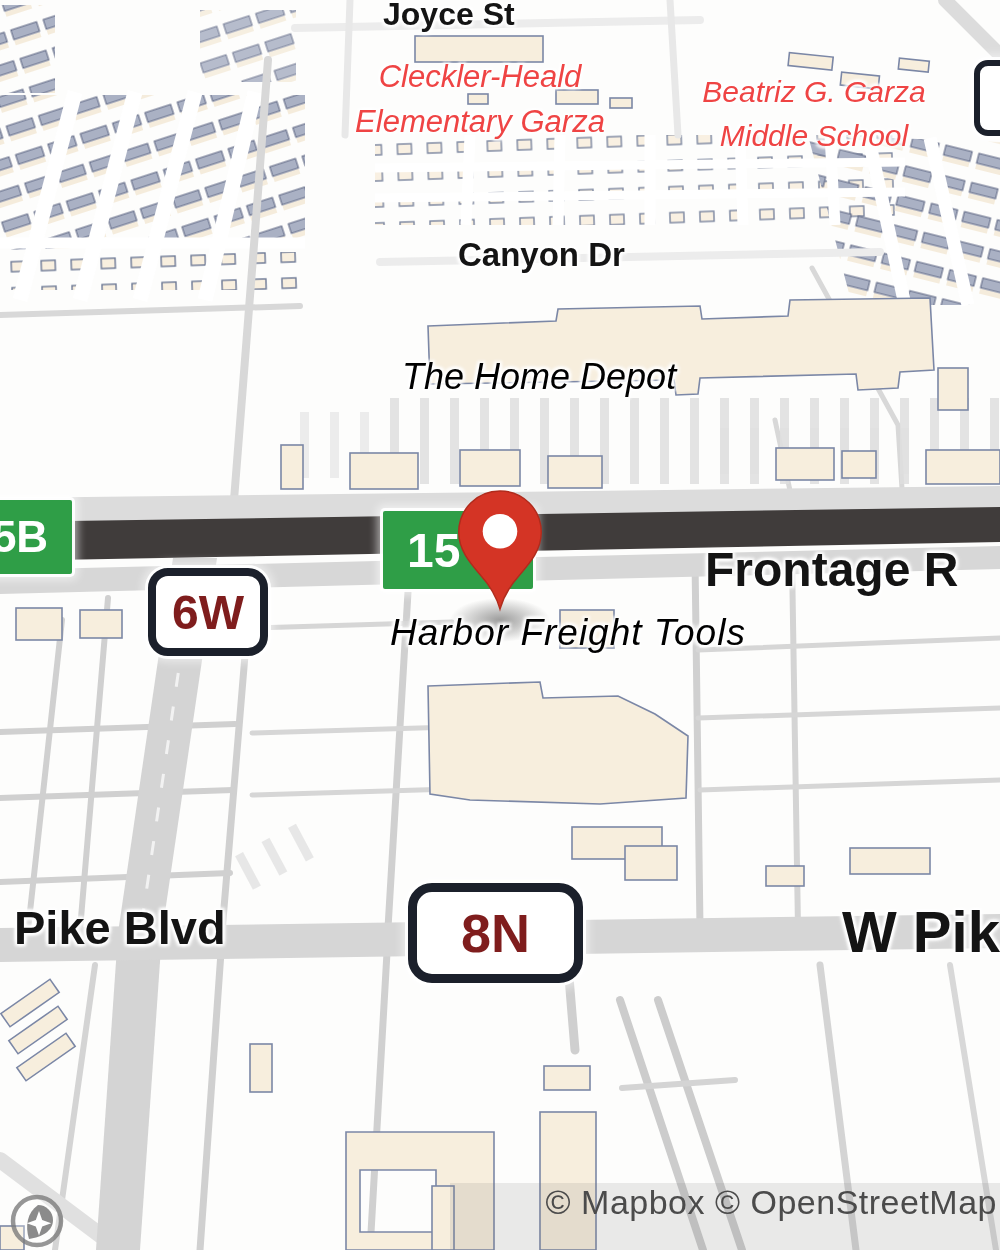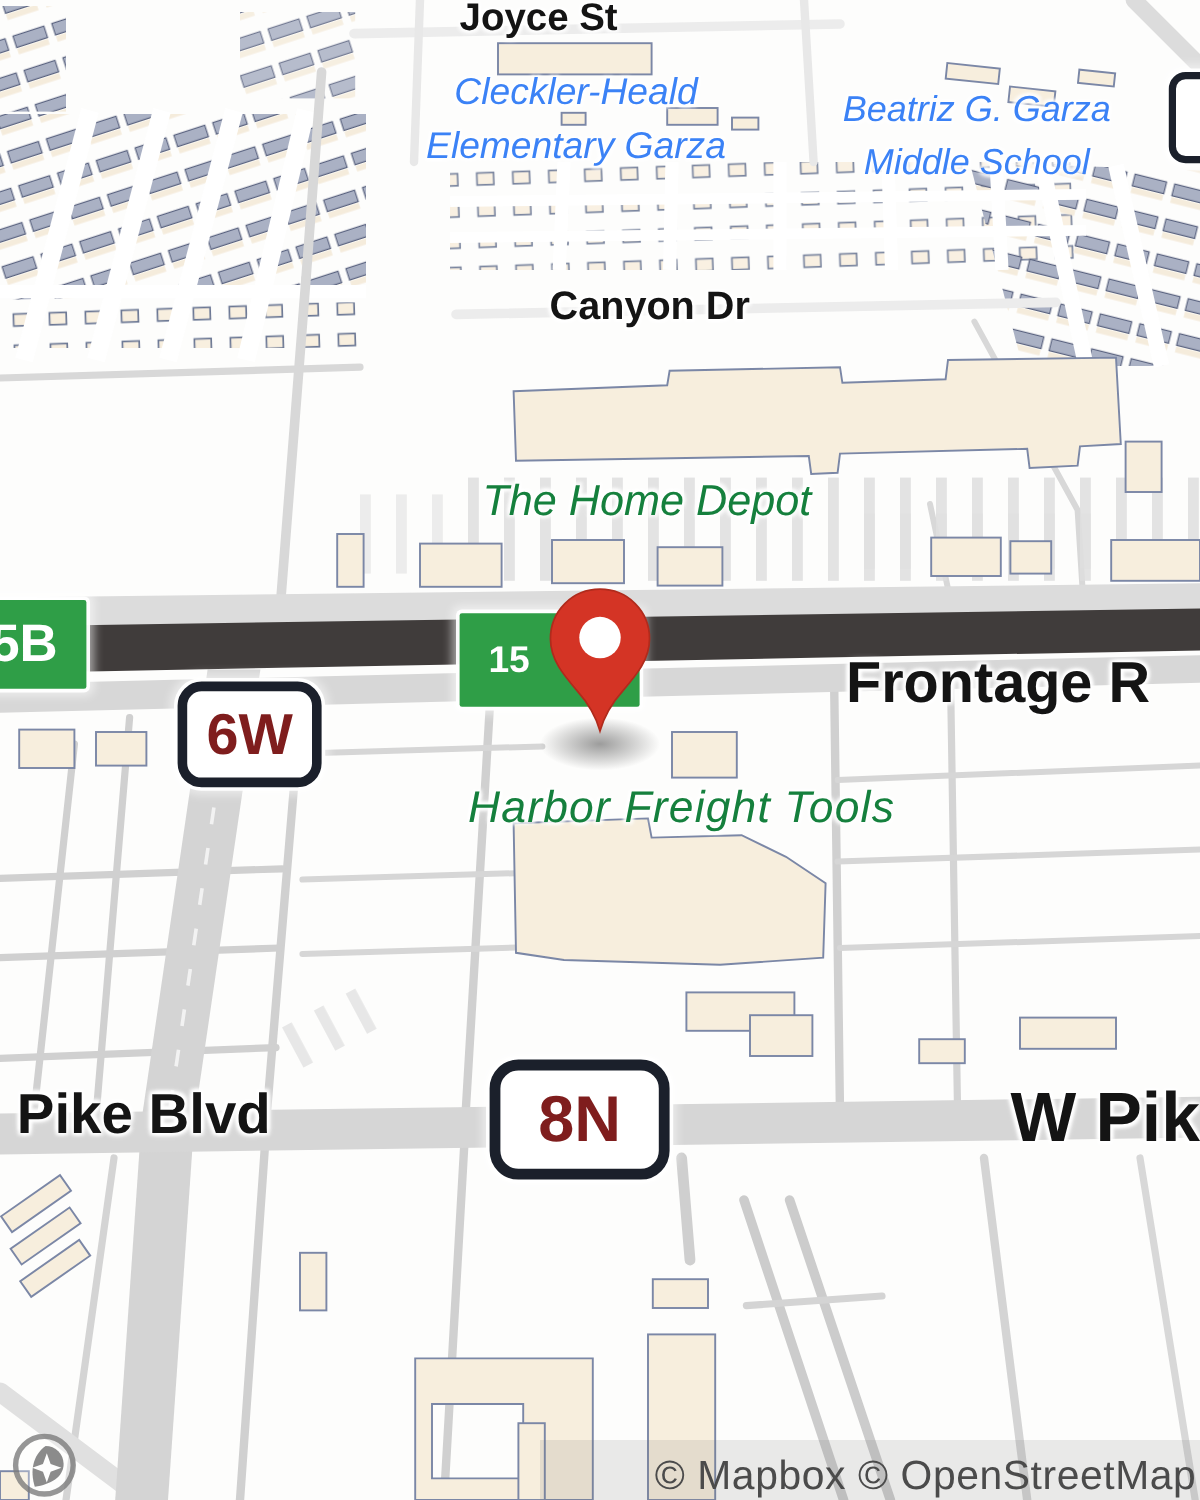--- a/index.html
+++ b/index.html
@@ -5,30 +5,30 @@
   html,body{margin:0;padding:0;background:#ffffff;}
   #map-root{
     position:relative;width:1000px;height:1250px;overflow:hidden;
     background:#fdfdfc;font-family:"Liberation Sans",sans-serif;
     -webkit-font-smoothing:antialiased;
   }
   #map-root svg.geom{position:absolute;left:0;top:0;}
   .lbl{position:absolute;white-space:nowrap;
     text-shadow:-2px -2px 3px #fff,2px -2px 3px #fff,-2px 2px 3px #fff,2px 2px 3px #fff,0 0 7px #fff;}
   .street{font-weight:bold;color:#141414;}
-  .poi{font-style:italic;color:#15803d;font-weight:500;margin-top:40px;}
-  .school{font-style:italic;color:#3b82f6;text-align:center;}
+  .poi{font-style:italic;color:#000000;font-weight:500;}
+  .school{font-style:italic;color:#ef4444;text-align:center;}
   .shield-green{position:absolute;background:#2f9e47;color:#fff;font-weight:bold;
     display:flex;align-items:center;border-radius:2px;
     box-shadow:0 0 0 3px rgba(255,255,255,.95),0 0 8px 6px rgba(255,255,255,.55);}
   .shield-white{position:absolute;background:#fff;color:#7f1d1d;font-weight:bold;
     display:flex;align-items:center;justify-content:center;
     box-shadow:0 0 0 3px rgba(255,255,255,.95),0 0 8px 6px rgba(255,255,255,.5);}
-  #attrib-bar{position:absolute;left:450px;right:0;bottom:0;height:50px;
-    background:rgba(110,110,110,0.14);display:flex;align-items:flex-end;justify-content:flex-end;
+  #attrib-bar{position:absolute;left:450px;right:0;bottom:0;height:67px;
+    background:rgba(110,110,110,0.14);display:flex;align-items:flex-start;justify-content:flex-end;
     padding-right:3px;box-sizing:border-box;}
   #attrib-bar a{font-size:34px;color:#4b4b4b;text-decoration:none;letter-spacing:.5px;
     font-family:"Liberation Sans",sans-serif;}
   #mapbox-logo{position:absolute;left:8px;top:1192px;opacity:.8;}
   #pin{position:absolute;left:452px;top:488px;}
 </style>
 </head>
 <body>
 
 <div id="map-root">
@@ -179,30 +179,30 @@
       <rect x="0" y="1226" width="24" height="24"></rect>
       <rect x="432" y="1186" width="22" height="64"></rect>
     </g>
 
     <ellipse cx="500" cy="620" rx="50" ry="22" fill="url(#pinshadow)"></ellipse>
   </svg>
 
   <div class="shield-green" style="left:-32px;top:500px;width:104px;height:74px;justify-content:center;font-size:44px;">
     <span>5B</span>
   </div>
-  <div class="shield-green" style="left:383px;top:511px;width:150px;height:78px;font-size:31px;padding-left:24px;box-sizing:border-box;">
+  <div class="shield-green" style="left:383px;top:511px;width:150px;height:78px;font-size:48px;padding-left:24px;box-sizing:border-box;">
     <span>15</span>
   </div>
   <div class="shield-white" style="left:974px;top:60px;width:62px;height:64px;border:6px solid #1b202b;border-radius:14px;font-size:40px;">
     <span>5</span>
   </div>
   <div class="shield-white" style="left:148px;top:568px;width:120px;height:88px;border:8px solid #1b202b;border-radius:20px;font-size:48px;box-sizing:border-box;">
     <span>6W</span>
   </div>
-  <div class="shield-white" style="left:408px;top:883px;width:150px;height:100px;border:9px solid #1b202b;border-radius:24px;font-size:54px;box-sizing:border-box;">
+  <div class="shield-white" style="left:408px;top:883px;width:175px;height:100px;border:9px solid #1b202b;border-radius:24px;font-size:54px;box-sizing:border-box;">
     <span>8N</span>
   </div>
 
   <div class="lbl street" style="left:383px;top:-4px;font-size:32px;">Joyce St</div>
   <div class="lbl school" style="left:330px;top:54px;width:300px;font-size:31px;line-height:45px;">
     <div>Cleckler-Heald</div>
     <div>Elementary Garza</div>
   </div>
   <div class="lbl school" style="left:678px;top:70px;width:272px;font-size:30px;line-height:44px;text-align:center;">
     <div>Beatriz G. Garza</div>

